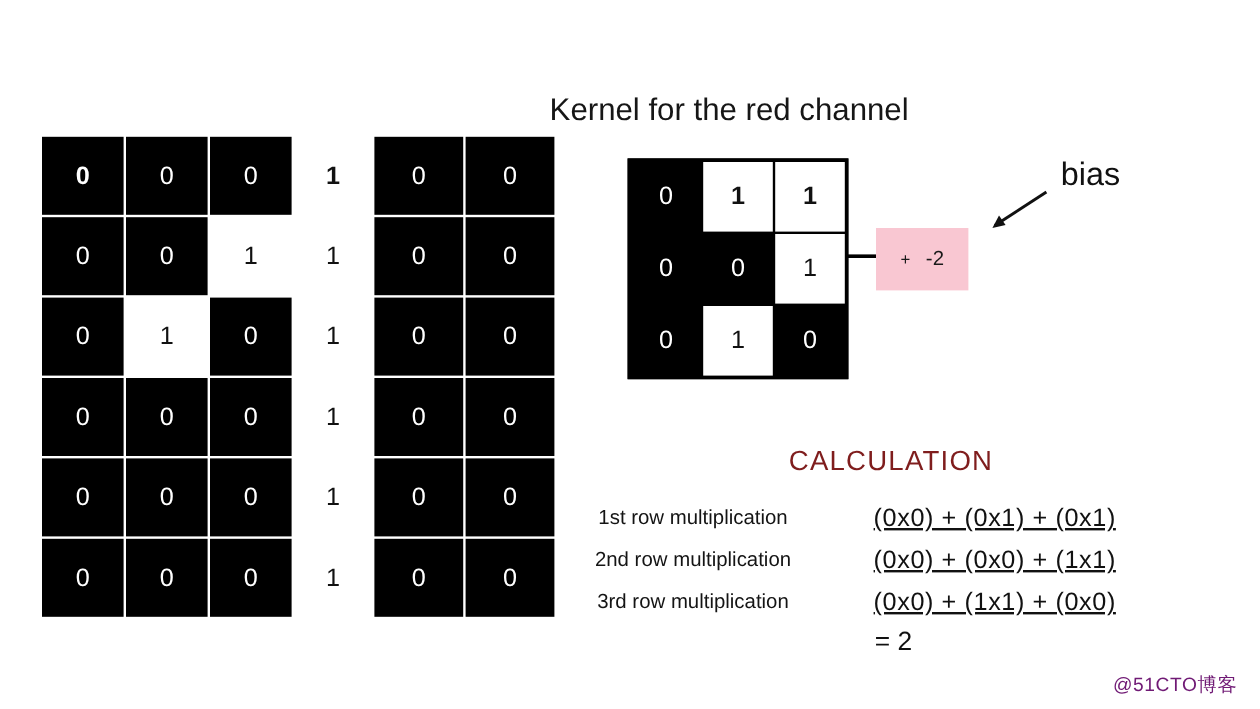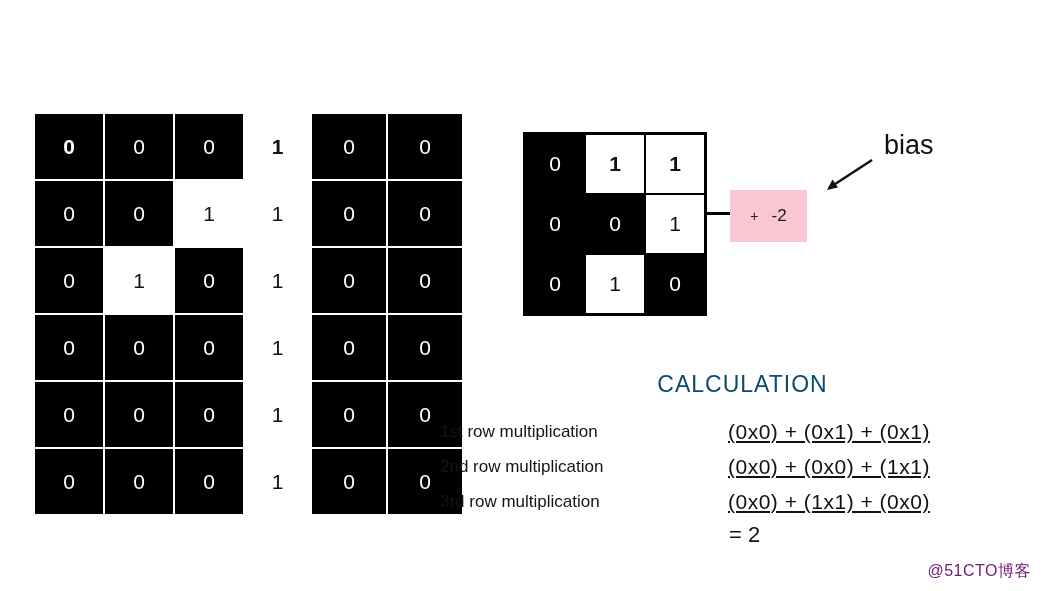--- a/index.html
+++ b/index.html
@@ -36,39 +36,40 @@
     display:flex; align-items:center; justify-content:center; gap:13px; color:#1a1a1a;
   }
   #bias-box .op  { font-size:14px; }
   #bias-box .val { font-size:17px; }
 
   #bias-label { position:absolute; left:884px; top:130px; font-size:27px; color:#111; }
   #bias-arrow { position:absolute; left:816px; top:150px; }
 
   #calc-title {
     position:absolute; left:600px; top:371px; width:285px; text-align:center;
-    font-size:23px; letter-spacing:1px; color:#0c4a6e;
+    font-size:23px; letter-spacing:1px; color:#7f1d1d;
   }
   .calc-label {
-    position:absolute; left:440px; width:275px; height:36px; text-align:left;
+    position:absolute; left:440px; width:275px; height:36px; text-align:center;
     font-size:17px; line-height:36px; color:#141414; white-space:nowrap;
   }
   .calc-formula {
     position:absolute; left:728px; height:36px; font-size:21px; line-height:36px;
     color:#111; letter-spacing:0.5px; white-space:nowrap;text-decoration:underline;
   }
   #calc-result { position:absolute; left:729px; top:517px; font-size:22px; line-height:36px; color:#111; }
 
   #watermark { position:absolute; right:19px; top:561px; font-size:16px; letter-spacing:0.5px; }
 </style>
 </head>
 <body>
 
 <div class="canvas">
 
+  <div class="title" id="kernel-title">Kernel for the red channel</div>
 
   <div id="input-grid">
       <div class="cell ck b">0</div>
       <div class="cell ck">0</div>
       <div class="cell ck">0</div>
       <div class="cell cw b">1</div>
       <div class="cell ck">0</div>
       <div class="cell ck">0</div>
       <div class="cell ck">0</div>
       <div class="cell ck">0</div>

